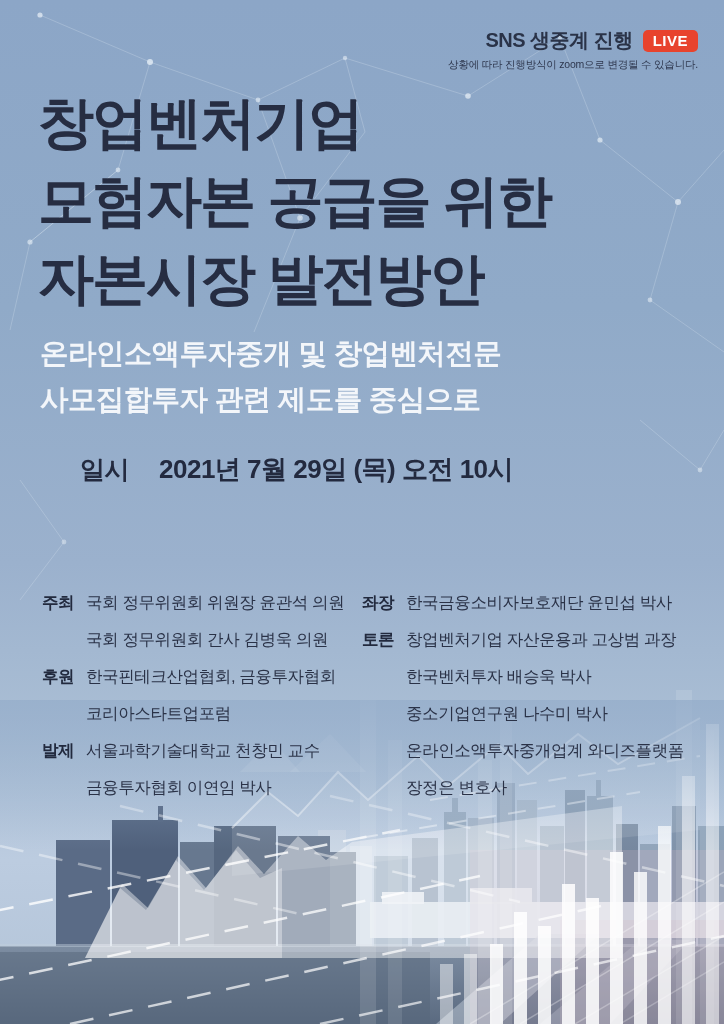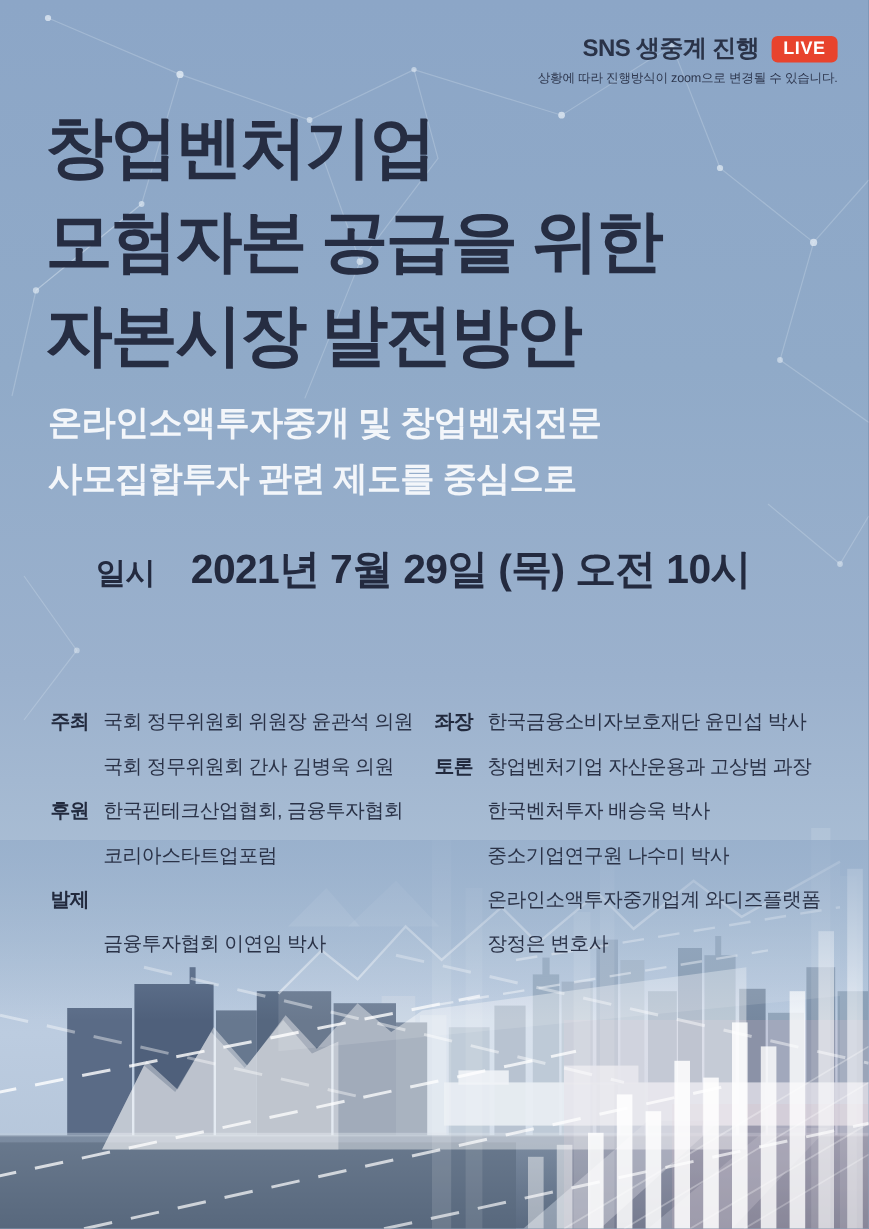--- a/index.html
+++ b/index.html
@@ -17,21 +17,21 @@
     margin-left:10px;background:#e8432d;color:#ffffff;font-size:15px;font-weight:800;
     letter-spacing:0.5px;padding:2px 10px 3px;border-radius:5px;display:inline-block;text-align:center;
   }
   .sns-note{top:58px;right:26px;font-size:10.5px;font-weight:500;color:#2e374e;letter-spacing:-0.2px;}
 
   .main-title{top:84px;left:38px;color:#262d42;font-size:56px;font-weight:800;line-height:78px;letter-spacing:-2px;}
   .sub-title{top:330px;left:40px;color:#f3f6fa;font-size:28.5px;font-weight:700;line-height:46px;letter-spacing:-0.6px;}
 
   .schedule{top:452px;left:40px;display:flex;align-items:baseline;color:#232a3f;}
   .schedule .lbl{font-size:25px;font-weight:800;letter-spacing:-0.5px;margin-left:40px;}
-  .schedule .val{font-size:34px;font-weight:700;margin-left:30px;letter-spacing:-0.5px;}
+  .schedule .val{font-size:26px;font-weight:700;margin-left:30px;letter-spacing:-0.5px;}
 
   .credits{top:584px;left:42px;right:14px;display:flex;}
   .col-left{width:320px;flex-shrink:0;}
   .col-right{flex:1;}
   .credit-row{display:flex;line-height:37px;}
   .credit-row .lbl{width:44px;flex-shrink:0;font-size:16.5px;font-weight:800;color:#222a3e;letter-spacing:-0.4px;}
   .credit-row .txt{font-size:16.5px;font-weight:500;color:#2a3247;letter-spacing:-0.4px;white-space:nowrap;}
 </style>
 </head>
 <body>
@@ -218,20 +218,21 @@
       <div class="credit-row">
         <span class="lbl">후원</span>
         <span class="txt">한국핀테크산업협회, 금융투자협회</span>
       </div>
       <div class="credit-row">
         <span class="lbl"></span>
         <span class="txt">코리아스타트업포럼</span>
       </div>
       <div class="credit-row">
         <span class="lbl">발제</span>
+        <span class="txt">서울과학기술대학교 천창민 교수</span>
       </div>
       <div class="credit-row">
         <span class="lbl"></span>
         <span class="txt">금융투자협회 이연임 박사</span>
       </div>
     </div>
     <div class="col-right">
       <div class="credit-row">
         <span class="lbl">좌장</span>
         <span class="txt">한국금융소비자보호재단 윤민섭 박사</span>

